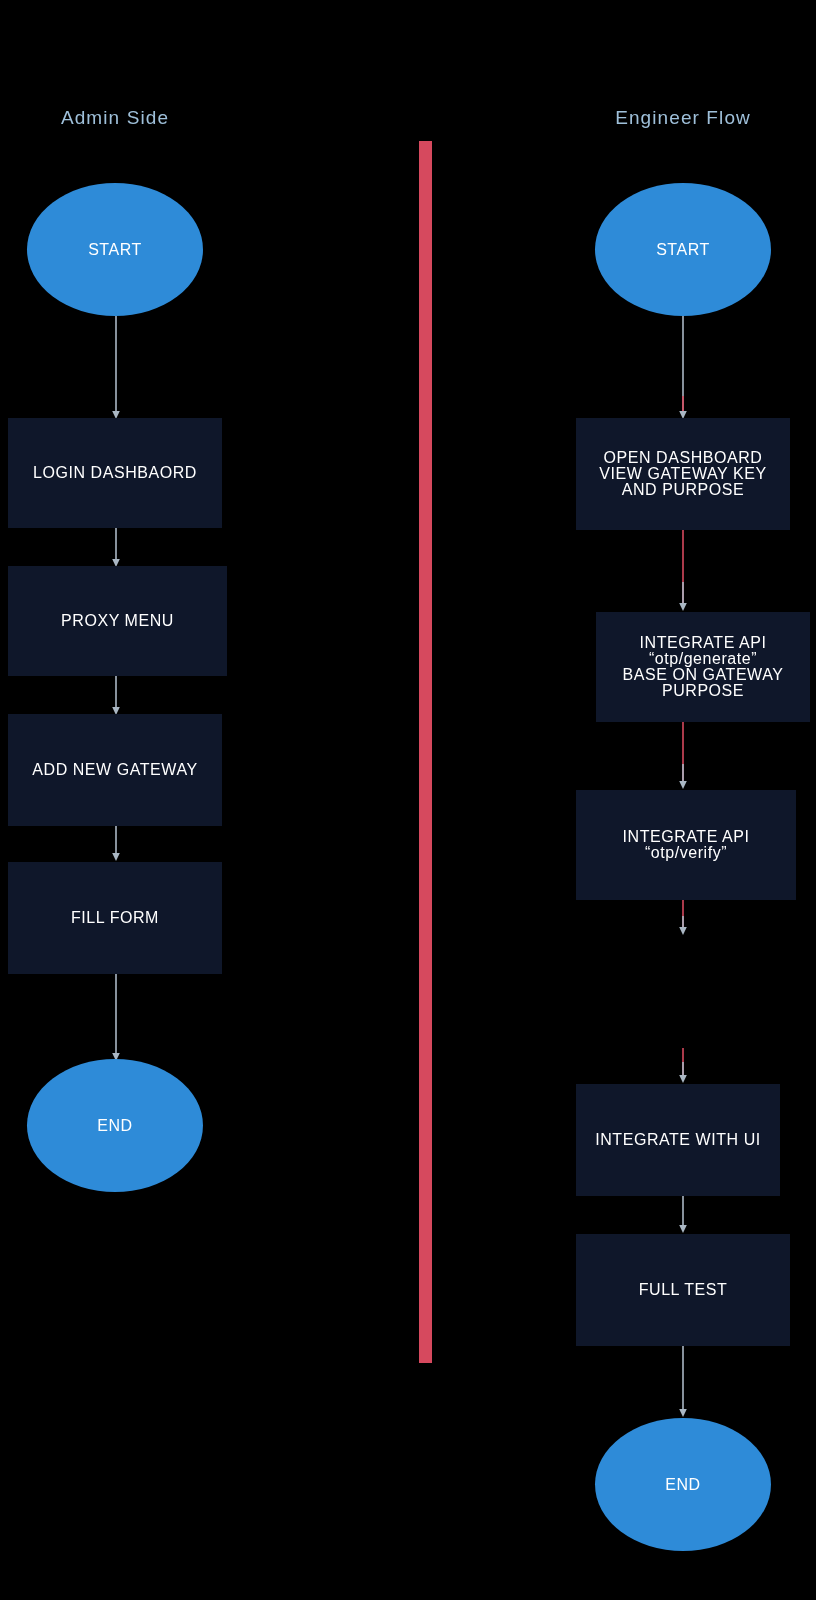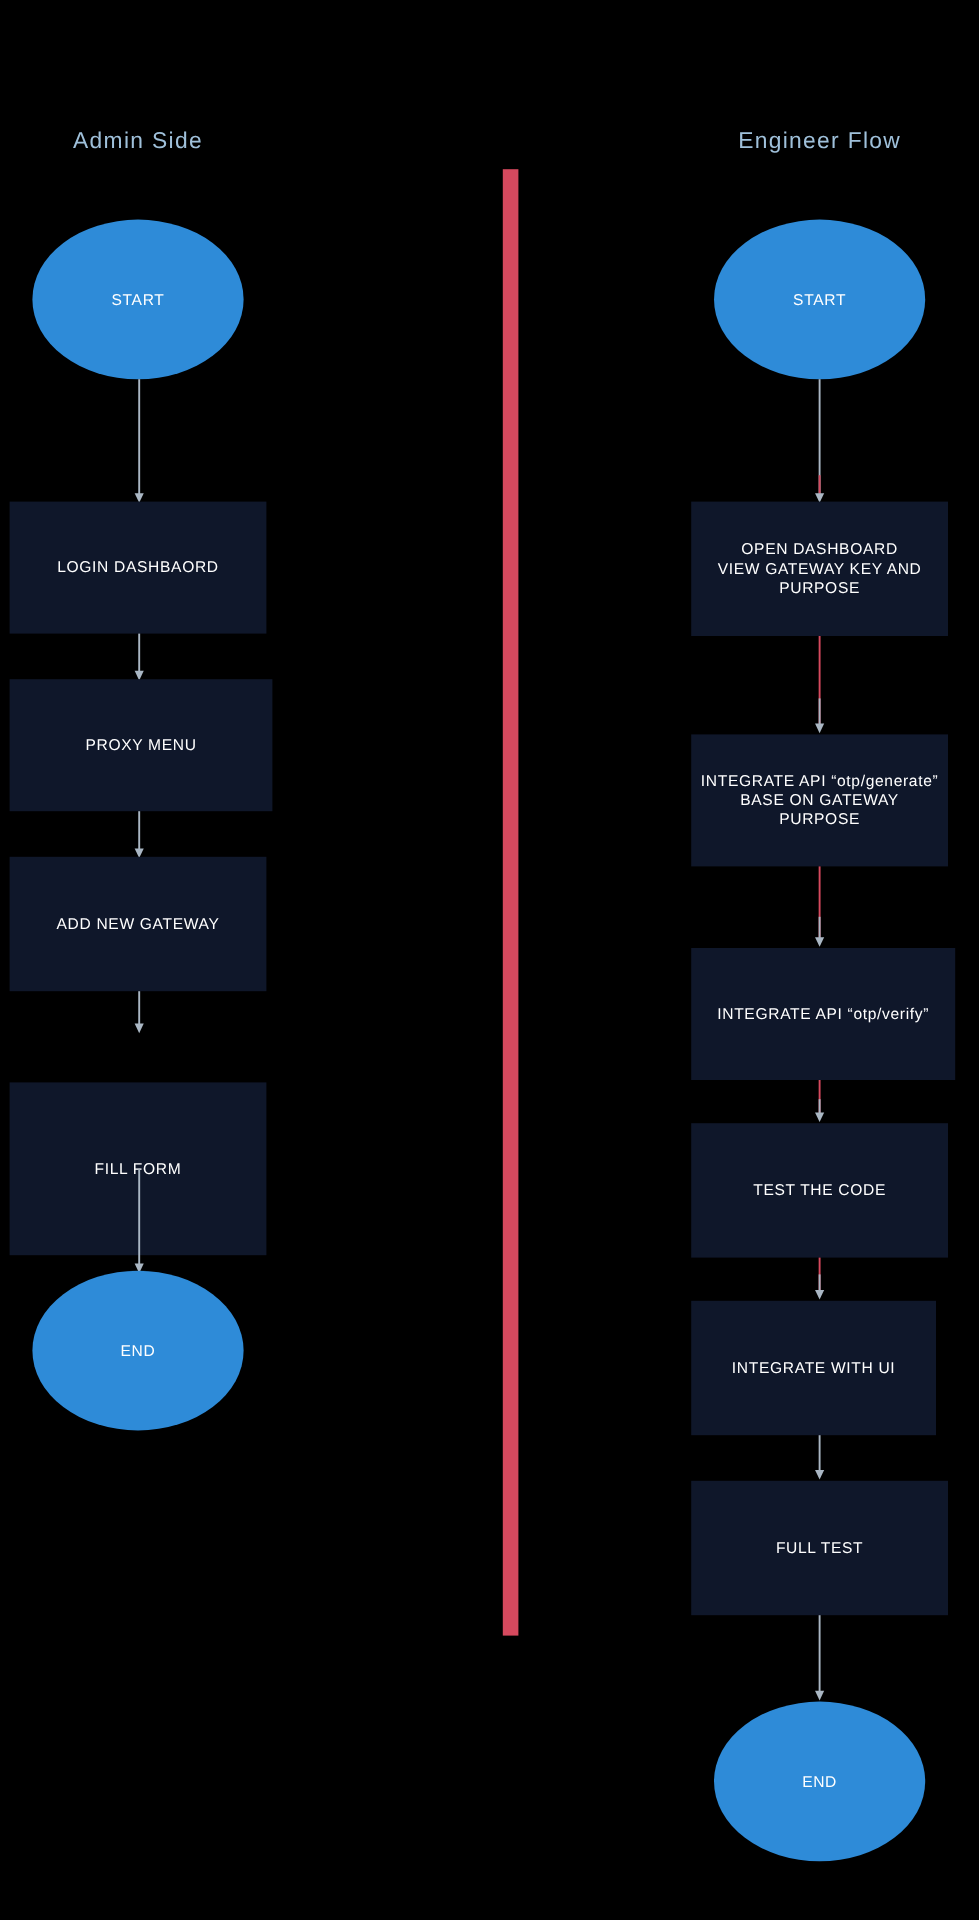--- a/index.html
+++ b/index.html
@@ -57,21 +57,21 @@
   .node {
     position: absolute;
     display: flex;
     align-items: center;
     justify-content: center;
     text-align: center;
     color: #ffffff;
     box-sizing: border-box;
   }
   .node .label {
-    font-size: 13px;
+    font-size: 16px;
     letter-spacing: 0.55px;
     line-height: 16px;
     white-space: pre-line;
     padding: 0 6px;
   }
   .terminator {
     background: #2e8bd8;
     border-radius: 50%;
   }
   .process {
@@ -131,21 +131,21 @@
     <span class="label">ADD NEW GATEWAY</span>
   </div>
 
   <div class="connector" style="left:110px; top:826px; width:12px; height:36px;">
     <svg width="12" height="36" viewBox="0 0 12 36">
       <line x1="6" y1="0" x2="6" y2="28" stroke="#aab7c4" stroke-width="1.6"></line>
       <path d="M6 35 L2.2 27 L9.8 27 Z" fill="#aab7c4"></path>
     </svg>
   </div>
 
-  <div class="node process" style="left:8px; top:862px; width:214px; height:144px;margin-top:40px;">
+  <div class="node process" style="left:8px; top:862px; width:214px; height:112px;">
     <span class="label">FILL FORM</span>
   </div>
 
   <div class="connector" style="left:110px; top:974px; width:12px; height:88px;">
     <svg width="12" height="88" viewBox="0 0 12 88">
       <line x1="6" y1="0" x2="6" y2="80" stroke="#aab7c4" stroke-width="1.6"></line>
       <path d="M6 87 L2.2 79 L9.8 79 Z" fill="#aab7c4"></path>
     </svg>
   </div>
 
@@ -171,21 +171,21 @@
   </div>
 
   <div class="connector" style="left:677px; top:530px; width:12px; height:82px;">
     <svg width="12" height="82" viewBox="0 0 12 82">
       <line x1="6" y1="0" x2="6" y2="74" stroke="#d6495e" stroke-width="1.6"></line>
       <line x1="6" y1="52" x2="6" y2="74" stroke="#aab7c4" stroke-width="1.6"></line>
       <path d="M6 81 L2.2 73 L9.8 73 Z" fill="#aab7c4"></path>
     </svg>
   </div>
 
-  <div class="node process" style="left:576px; top:612px; width:214px; height:110px;">
+  <div class="node process" style="left:596px; top:612px; width:214px; height:110px;">
     <span class="label">INTEGRATE API “otp/generate”
 BASE ON GATEWAY PURPOSE</span>
   </div>
 
   <div class="connector" style="left:677px; top:722px; width:12px; height:68px;">
     <svg width="12" height="68" viewBox="0 0 12 68">
       <line x1="6" y1="0" x2="6" y2="60" stroke="#d6495e" stroke-width="1.6"></line>
       <line x1="6" y1="42" x2="6" y2="60" stroke="#aab7c4" stroke-width="1.6"></line>
       <path d="M6 67 L2.2 59 L9.8 59 Z" fill="#aab7c4"></path>
     </svg>
@@ -196,23 +196,20 @@
   </div>
 
   <div class="connector" style="left:677px; top:900px; width:12px; height:36px;">
     <svg width="12" height="36" viewBox="0 0 12 36">
       <line x1="6" y1="0" x2="6" y2="28" stroke="#d6495e" stroke-width="1.6"></line>
       <line x1="6" y1="16" x2="6" y2="28" stroke="#aab7c4" stroke-width="1.6"></line>
       <path d="M6 35 L2.2 27 L9.8 27 Z" fill="#aab7c4"></path>
     </svg>
   </div>
 
-  <div class="node process" style="left:576px; top:936px; width:214px; height:112px;">
-    <span class="label">TEST THE CODE</span>
-  </div>
 
   <div class="connector" style="left:677px; top:1048px; width:12px; height:36px;">
     <svg width="12" height="36" viewBox="0 0 12 36">
       <line x1="6" y1="0" x2="6" y2="28" stroke="#d6495e" stroke-width="1.6"></line>
       <line x1="6" y1="14" x2="6" y2="28" stroke="#aab7c4" stroke-width="1.6"></line>
       <path d="M6 35 L2.2 27 L9.8 27 Z" fill="#aab7c4"></path>
     </svg>
   </div>
 
   <div class="node process" style="left:576px; top:1084px; width:204px; height:112px;">

